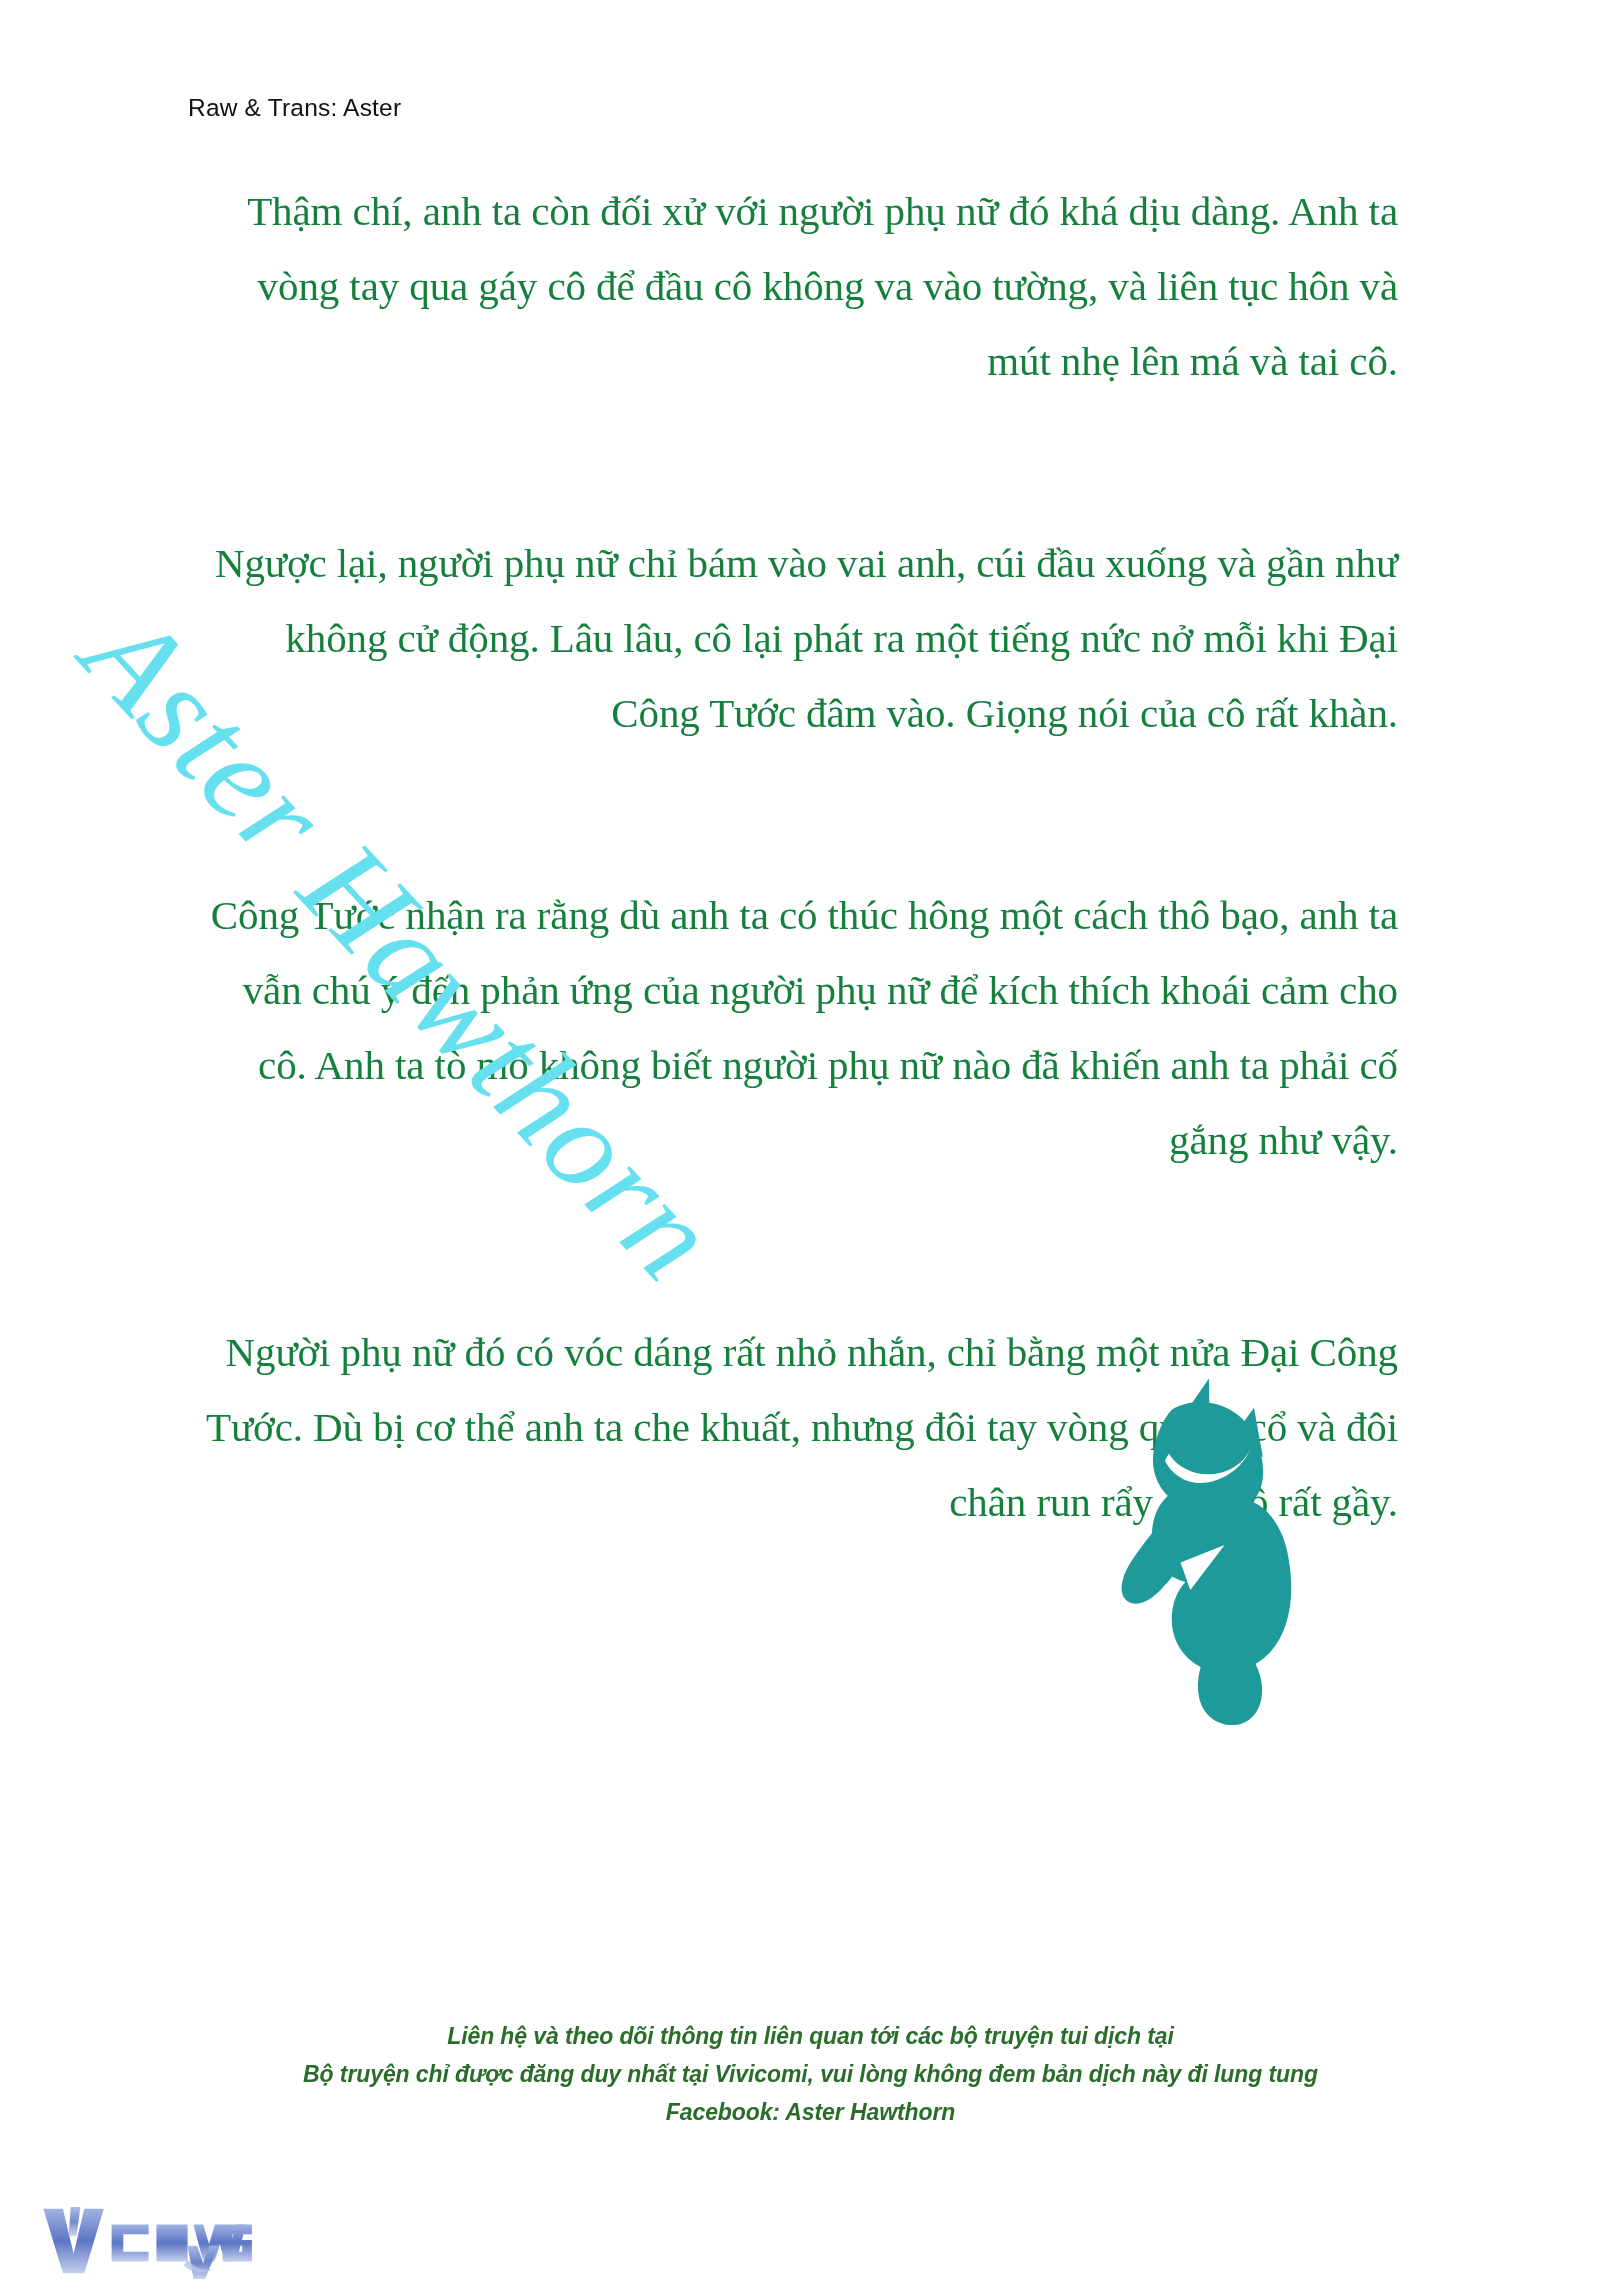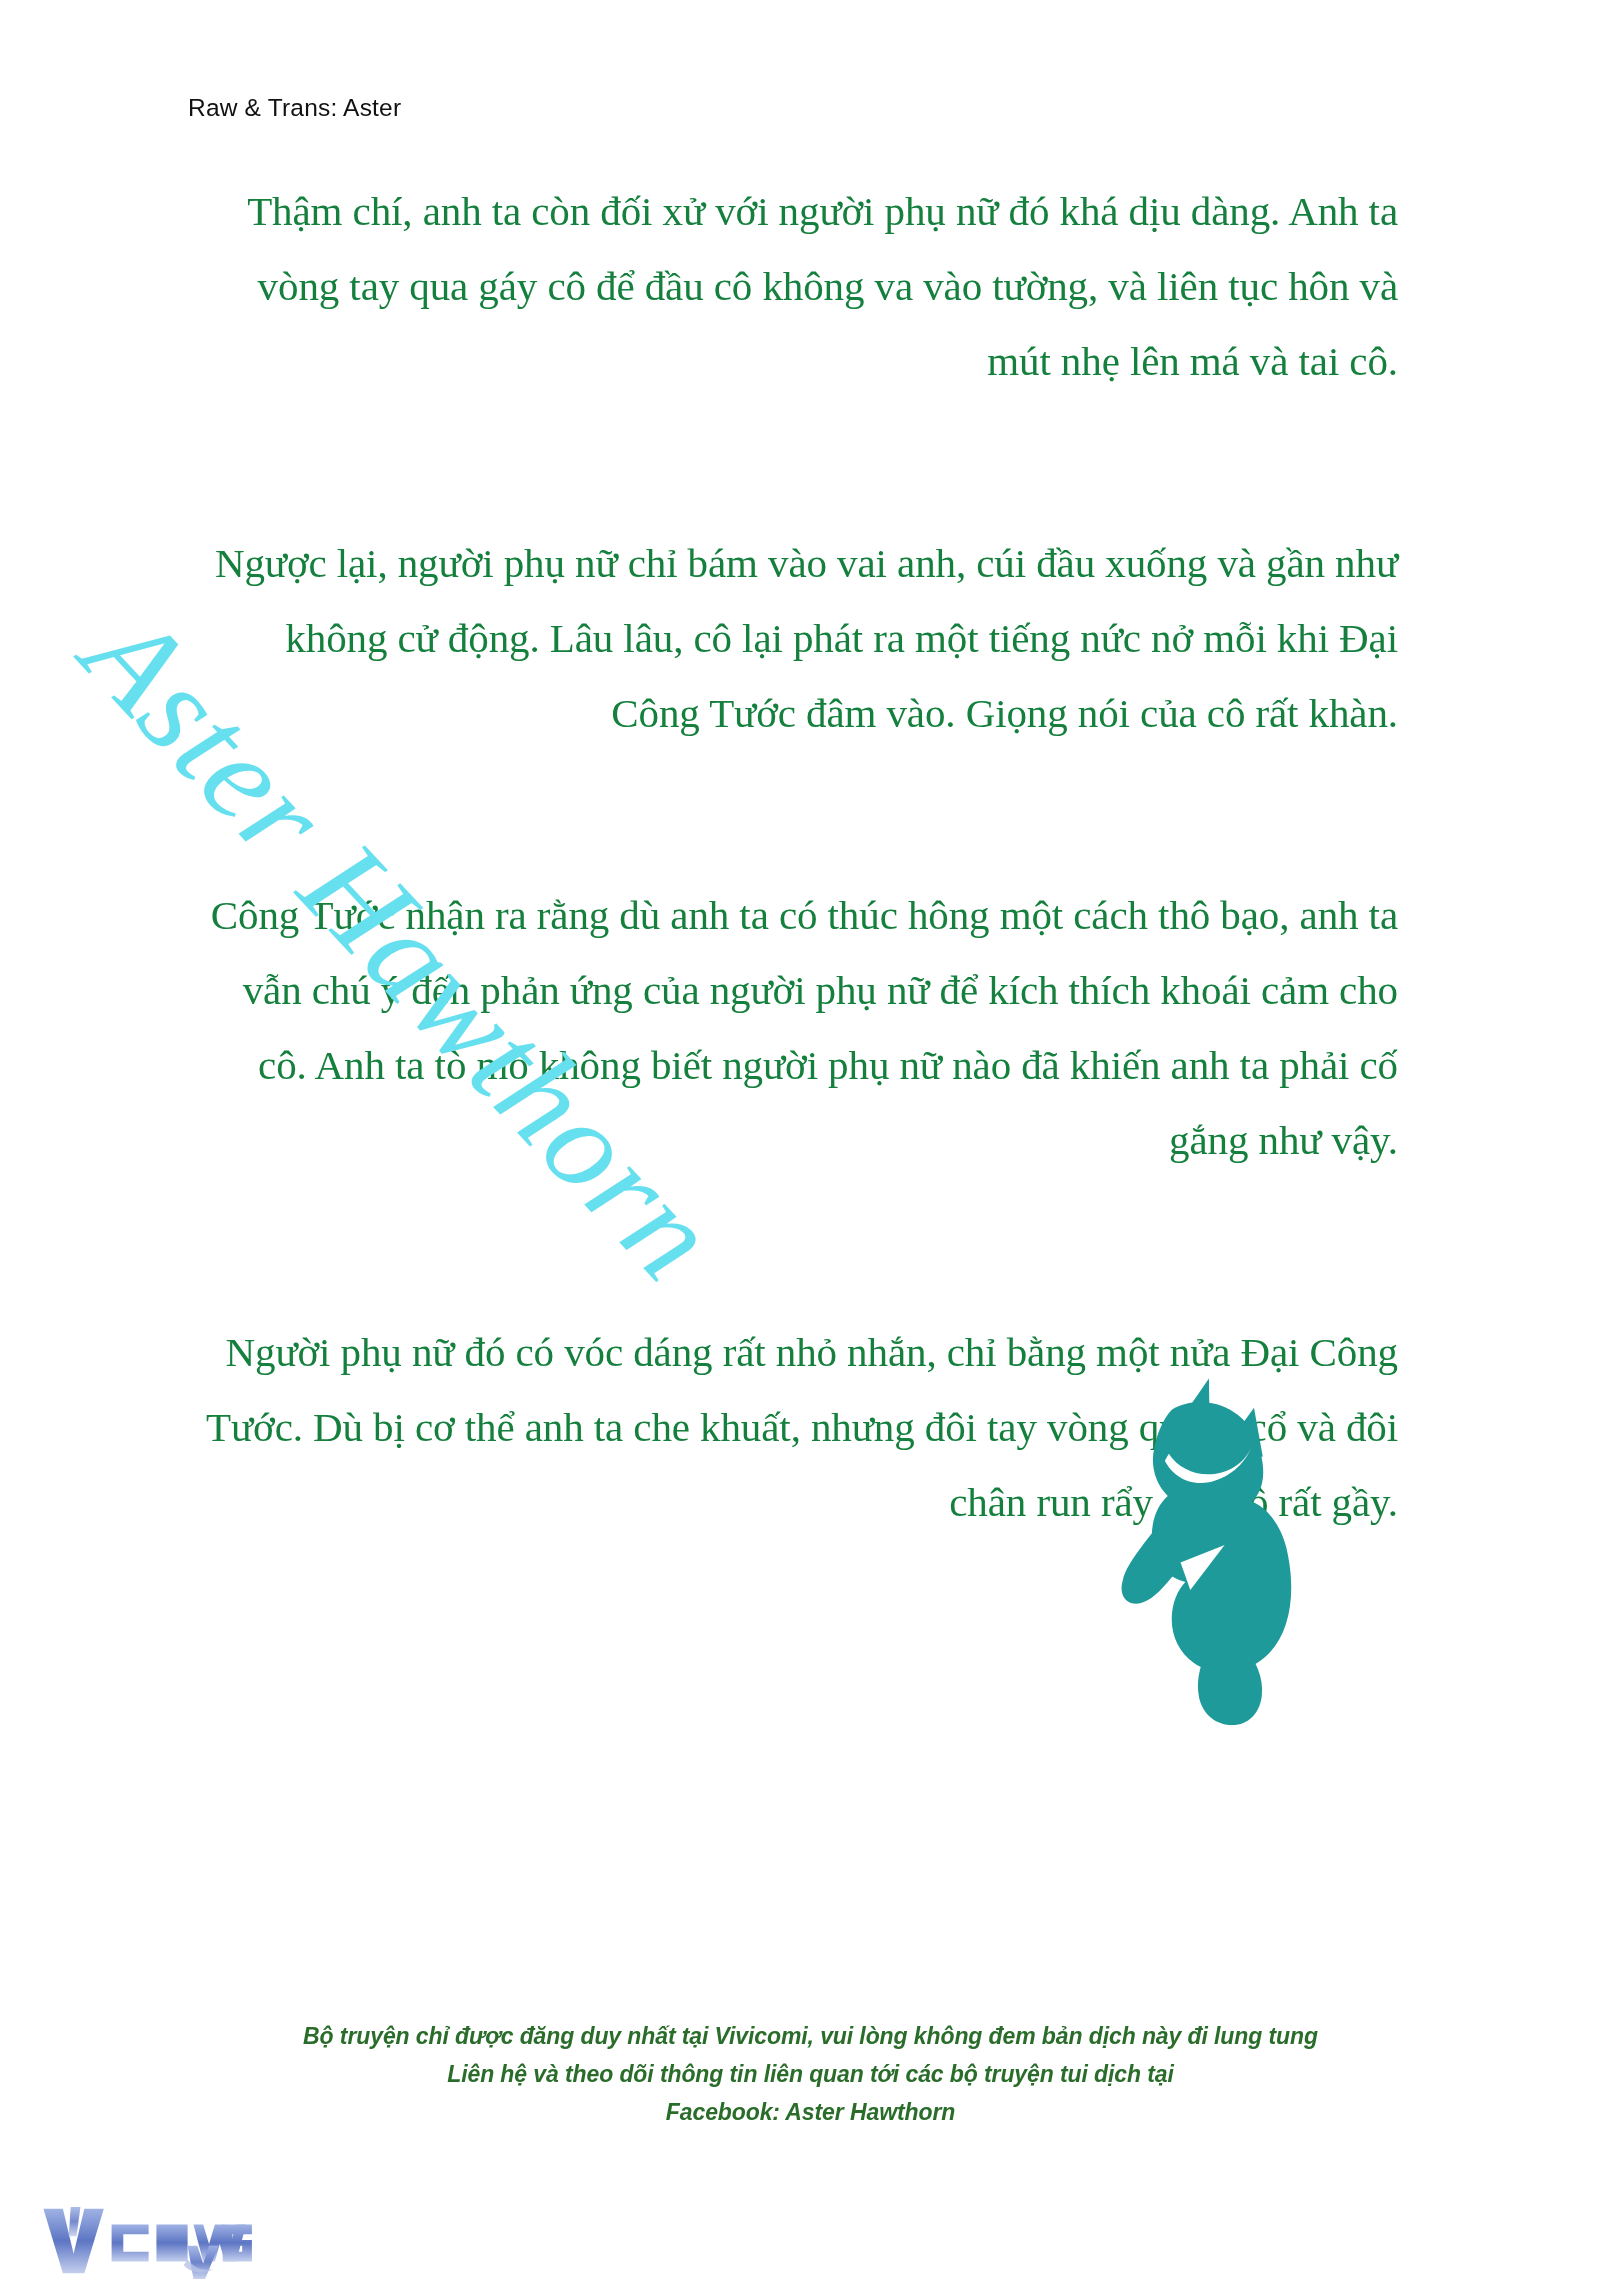--- a/index.html
+++ b/index.html
@@ -171,22 +171,22 @@
       <path d="M109 105
                C 120 122, 142 130, 163 124
                C 178 120, 188 110, 193 99
                C 186 116, 170 130, 150 134
                C 128 138, 112 126, 105 112 Z" fill="#ffffff"></path>
       <path d="M121 216 L166 198 L131 244 Z" fill="#ffffff"></path>
     </svg>
   </div>
 
   <div class="footer">
+    <div class="footer-line">Liên hệ và theo dõi thông tin liên quan tới các bộ truyện tui dịch tại</div>
     <div class="footer-line">Bộ truyện chỉ được đăng duy nhất tại Vivicomi, vui lòng không đem bản dịch này đi lung tung</div>
-    <div class="footer-line">Liên hệ và theo dõi thông tin liên quan tới các bộ truyện tui dịch tại</div>
     <div class="footer-line">Facebook: Aster Hawthorn</div>
   </div>
 
   <div class="logo">
     <svg viewBox="0 0 230 78" width="225" height="76" xmlns="http://www.w3.org/2000/svg" aria-hidden="true">
       <defs>
         <linearGradient id="lg" x1="0" y1="0" x2="0" y2="1">
           <stop offset="0%" stop-color="#9fb2e4"></stop>
           <stop offset="50%" stop-color="#5d76c4"></stop>
           <stop offset="100%" stop-color="#c4cfee"></stop>

